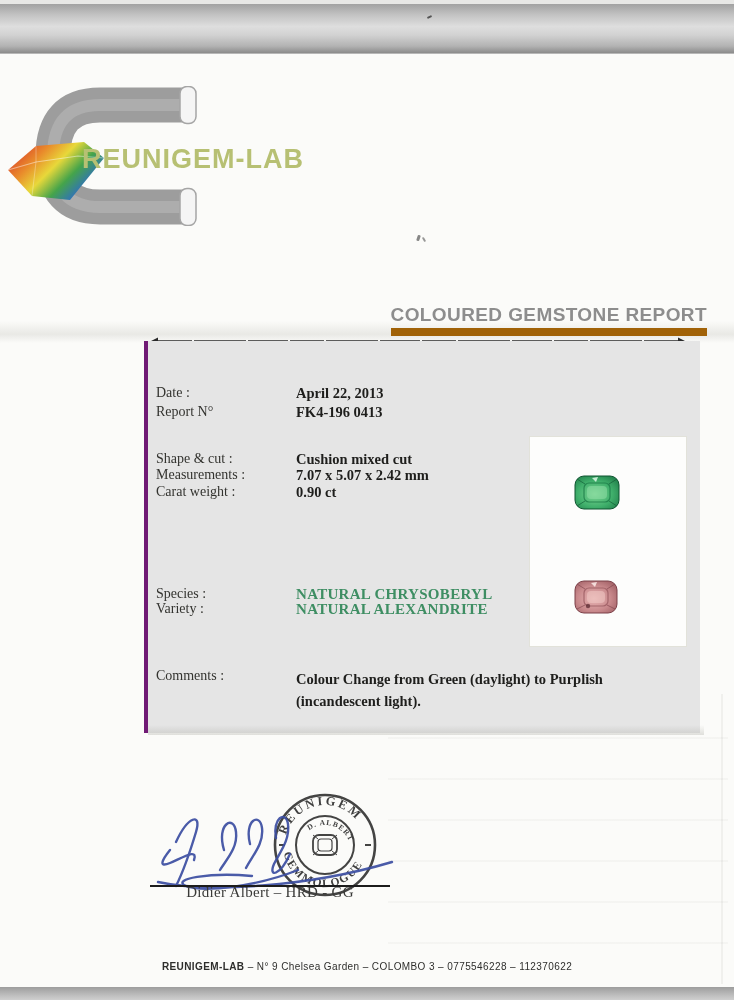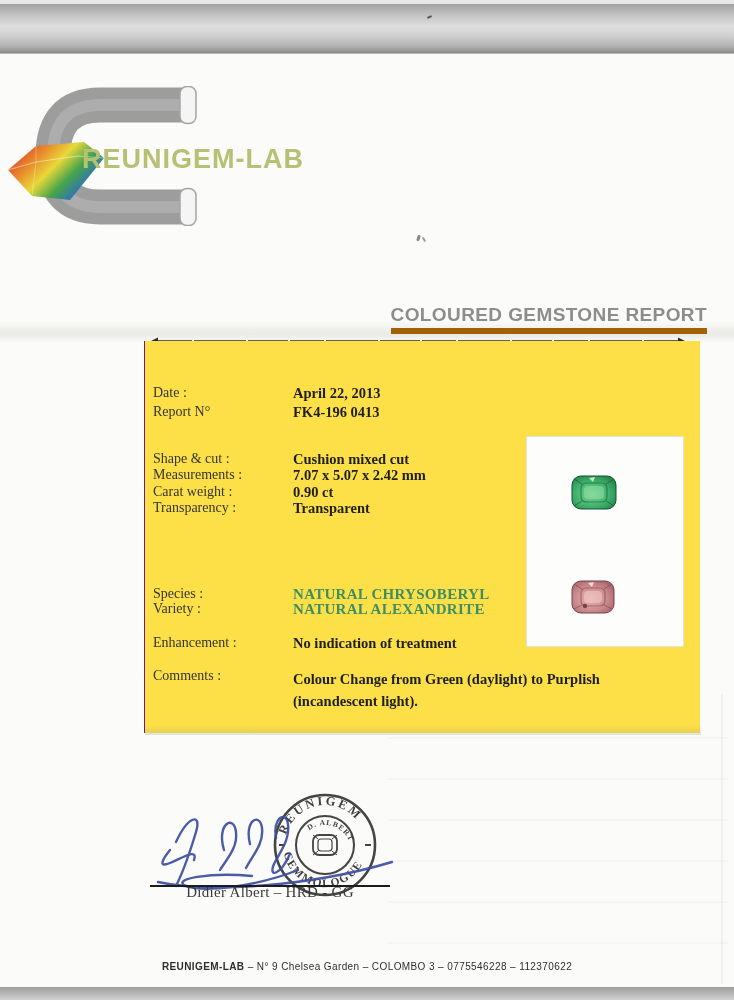--- a/index.html
+++ b/index.html
@@ -33,27 +33,27 @@
   .logo-text {
     position:absolute; left:82px; top:62px;
     font-family:"Liberation Sans", sans-serif; font-weight:bold;
     font-size:27px; letter-spacing:1px; color:#b7c073;
   }
   
   .report-title {
     position:absolute; top:300px; right:27px;
     font-family:"Liberation Sans", sans-serif; font-weight:bold;
     font-size:19px; letter-spacing:.4px; color:#8d8d8d;
-    border-bottom:6px solid #a16207; padding-bottom:2px;
+    border-bottom:8px solid #a16207; padding-bottom:2px;
   }
   .arrow-line { position:absolute; left:150px; top:331px; }
   
   .content-box {
     position:absolute; left:144px; top:337px; width:556px; height:392px;
-    background:#fde047; border-left:1px solid #701a75;
+    background:#e5e5e5; border-left:4px solid #701a75;
   }
   .content-box::after {
     content:""; position:absolute; left:0; bottom:-2px; width:556px; height:10px;
     background:linear-gradient(180deg, rgba(140,140,130,0) 0%, rgba(140,140,130,.25) 100%);
   }
   .row { position:absolute; left:8px; display:flex; width:540px; }
   .row .lbl { width:140px; flex:0 0 140px; font-size:14px; color:#33332f; }
   .row .val { font-weight:bold; font-size:14.5px; color:#1e1e1c; }
   .row .val.green { color:#3e8e63; font-size:15px; letter-spacing:.3px; }
   .row .val.wrap { width:350px; line-height:22px; }
@@ -145,38 +145,30 @@
       <span class="val">Cushion mixed cut</span>
     </div>
     <div class="row" style="top:126px">
       <span class="lbl">Measurements :</span>
       <span class="val">7.07 x 5.07 x 2.42 mm</span>
     </div>
     <div class="row" style="top:143px">
       <span class="lbl">Carat weight :</span>
       <span class="val">0.90 ct</span>
     </div>
-    <div class="row" style="top:159px">
-      <span class="lbl">Transparency :</span>
-      <span class="val">Transparent</span>
-    </div>
 
     <div class="row" style="top:245px">
       <span class="lbl">Species :</span>
       <span class="val green">NATURAL CHRYSOBERYL</span>
     </div>
     <div class="row" style="top:260px">
       <span class="lbl">Variety :</span>
       <span class="val green">NATURAL ALEXANDRITE</span>
     </div>
 
-    <div class="row" style="top:294px">
-      <span class="lbl">Enhancement :</span>
-      <span class="val">No indication of treatment</span>
-    </div>
     <div class="row" style="top:327px">
       <span class="lbl">Comments :</span>
       <span class="val wrap">Colour Change from Green (daylight) to Purplish (incandescent light).</span>
     </div>
 
     <div class="gem-panel">
       <svg class="gem" style="left:44px; top:38px" width="46" height="35" viewBox="0 0 46 35">
         <defs>
           <radialGradient id="g1" cx="0.45" cy="0.55" r="0.8">
             <stop offset="0" stop-color="#7bd493"></stop>

